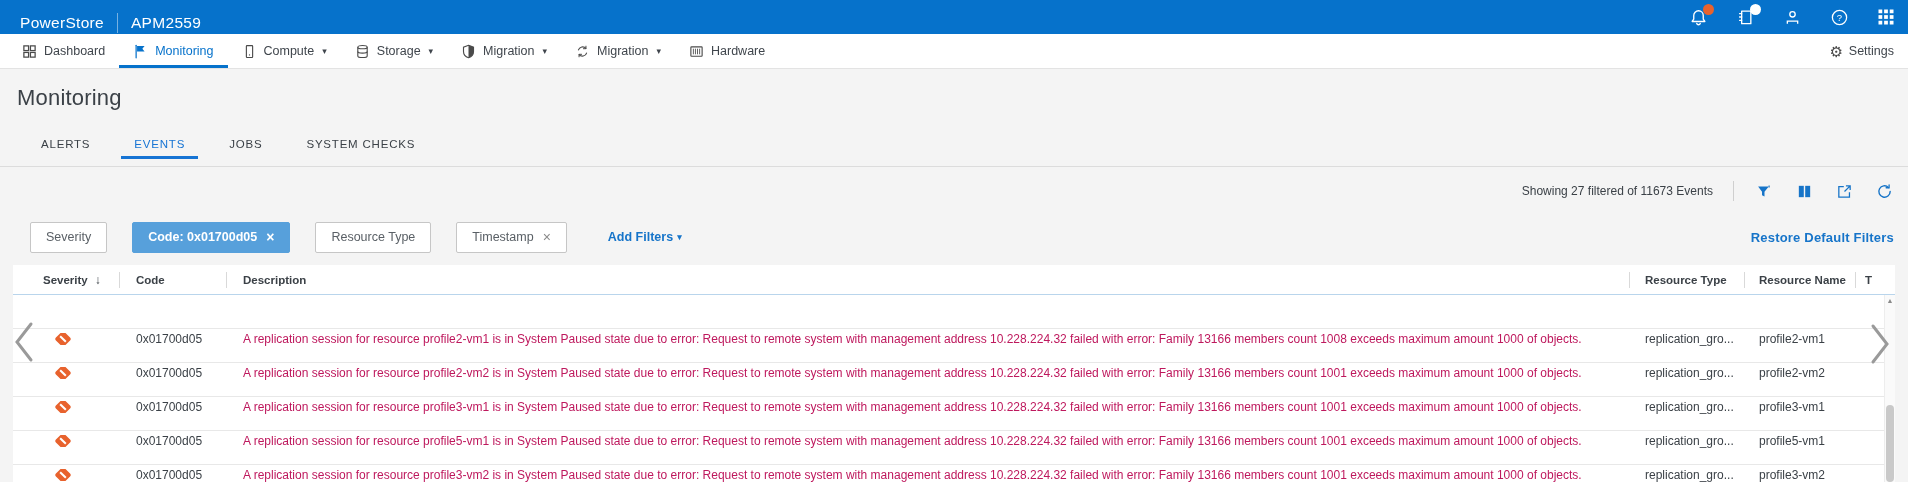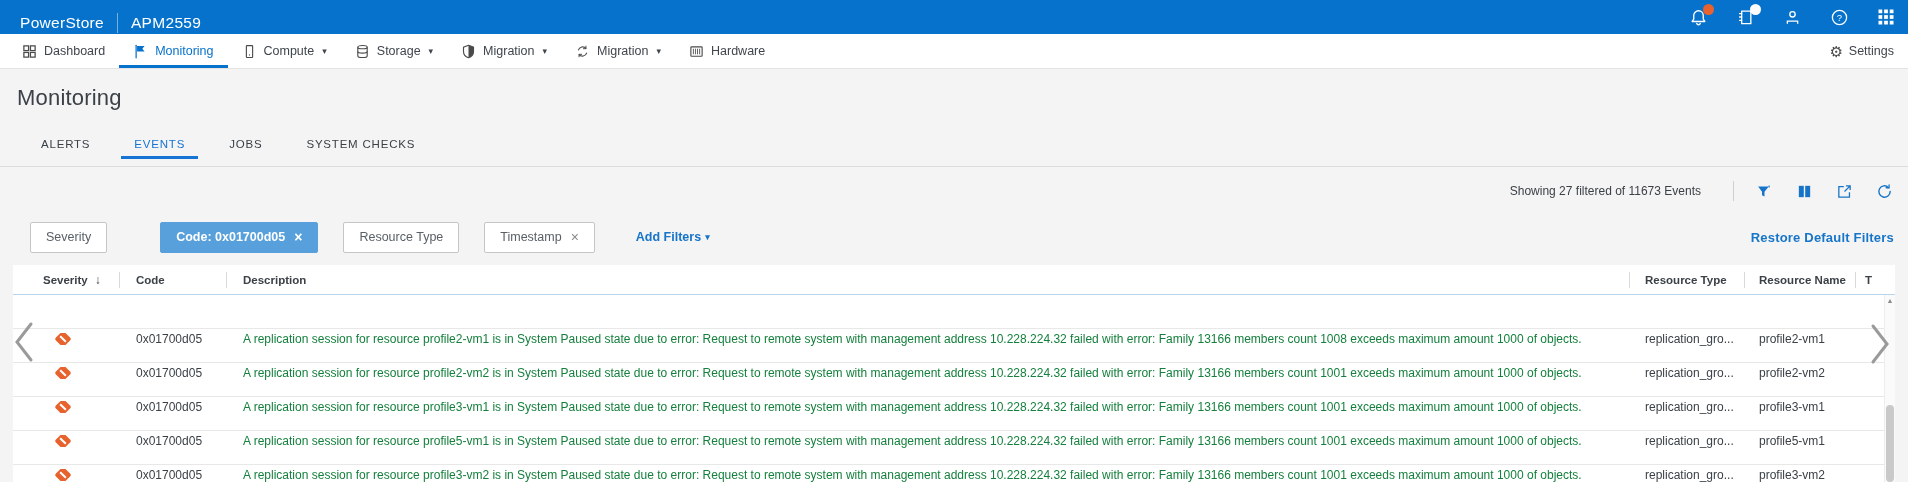--- a/index.html
+++ b/index.html
@@ -37,31 +37,31 @@
   .page-title { font-size:22px; font-weight:400; color:#3b4147; letter-spacing:.2px; }
 
   
   .tabs { position:absolute; top:138px; left:0; right:0; height:29px; display:flex; align-items:flex-start;
           border-bottom:1px solid #dcdcdc; padding-left:28px; }
   .tab { padding:0 13px 9px 13px; margin-right:18px; font-size:11.5px; letter-spacing:.8px; color:#3b4147; cursor:pointer; }
   .tab.active { color:#1674D4; border-bottom:3px solid #1674D4; padding-bottom:6px; }
 
   
   .toolbar { position:absolute; top:178px; right:14px; height:26px; display:flex; align-items:center; gap:14px; }
-  .toolbar-summary { font-size:12px; color:#3b4147; margin-right:18px; }
+  .toolbar-summary { font-size:12px; color:#3b4147; margin-right:6px; }
   .toolbar-divider { width:1px; height:20px; background:#cfcfcf; }
   .tool-icon { width:20px; height:20px; display:flex; align-items:center; justify-content:center; cursor:pointer; margin-left:6px; }
   .tool-icon svg { display:block; }
 
   
   .filterbar { position:absolute; top:221px; left:30px; right:14px; height:32px; display:flex; align-items:center; }
   .chip { height:31px; display:flex; align-items:center; gap:9px; padding:0 15px; margin-right:25px;
           background:#fff; border:1px solid #c6c6c6; border-radius:2px; font-size:12.5px; color:#5a6066; cursor:pointer; }
   .chip .chip-x { font-size:14px; color:#8a8a8a; cursor:pointer; line-height:1; }
-  .chip.chip-active { background:#57A0DB; border-color:#57A0DB; color:#fff; font-weight:bold;margin-left:28px; }
+  .chip.chip-active { background:#57A0DB; border-color:#57A0DB; color:#fff; font-weight:bold; }
   .chip.chip-active .chip-x { color:#fff; }
   .add-filters { display:flex; align-items:center; gap:4px; font-size:12.5px; font-weight:bold; color:#1674C9; cursor:pointer; margin-left:16px; }
   .add-filters .caret { font-size:9px; }
   .filter-spacer { flex:1; }
   .restore-link { font-size:13px; font-weight:bold; color:#1674C9; letter-spacing:.2px; cursor:pointer; }
 
   
   .table-wrap { position:absolute; top:265px; left:13px; right:13px; bottom:0; background:#fff; }
   .thead-row, .trow { display:grid; grid-template-columns:106px 107px 1fr 115px 111px 40px; align-items:center; }
   .thead-row { height:30px; border-bottom:1px solid #b9d5ec; }
@@ -74,21 +74,21 @@
   .th-rname { padding-left:15px; }
   .th-tcut { padding-left:10px; }
   .sort-arrow { font-size:12px; font-weight:normal; color:#3b4147; }
   .trow { height:34px; border-bottom:1px solid #e8e8e8; background:#fff; cursor:pointer; }
   .cell { font-size:12px; color:#3b4147; white-space:nowrap; overflow:hidden;margin-top:44px; }
   .cell-sev { padding-left:44px; display:flex; align-items:center; }
   .sev-diamond { width:12px; height:12px; background:#E8622D; border-radius:2px; transform:rotate(45deg); position:relative; }
   .sev-diamond::after { content:""; position:absolute; left:2px; right:2px; top:5px; height:2.4px; background:#fff; }
   .cell-code { padding-left:17px; }
   .cell-desc { padding-left:17px; }
-  .cell-desc a { color:#15803d; text-decoration:none; }
+  .cell-desc a { color:#be185d; text-decoration:none; }
   .cell-rtype { padding-left:16px; }
   .cell-rname { padding-left:15px; }
 
   
   .vscroll { position:absolute; top:30px; right:0; bottom:0; width:11px; background:#fafafa; border-left:1px solid #ededed; }
   .vscroll-up { position:absolute; top:2px; left:0; right:0; text-align:center; font-size:7px; color:#8a8a8a; cursor:pointer; }
   .vscroll-thumb { position:absolute; top:110px; left:1px; right:1px; bottom:0; background:#c9c9c9; border-radius:4px; cursor:pointer; }
 
   
   .chevron { position:absolute; cursor:pointer; }

